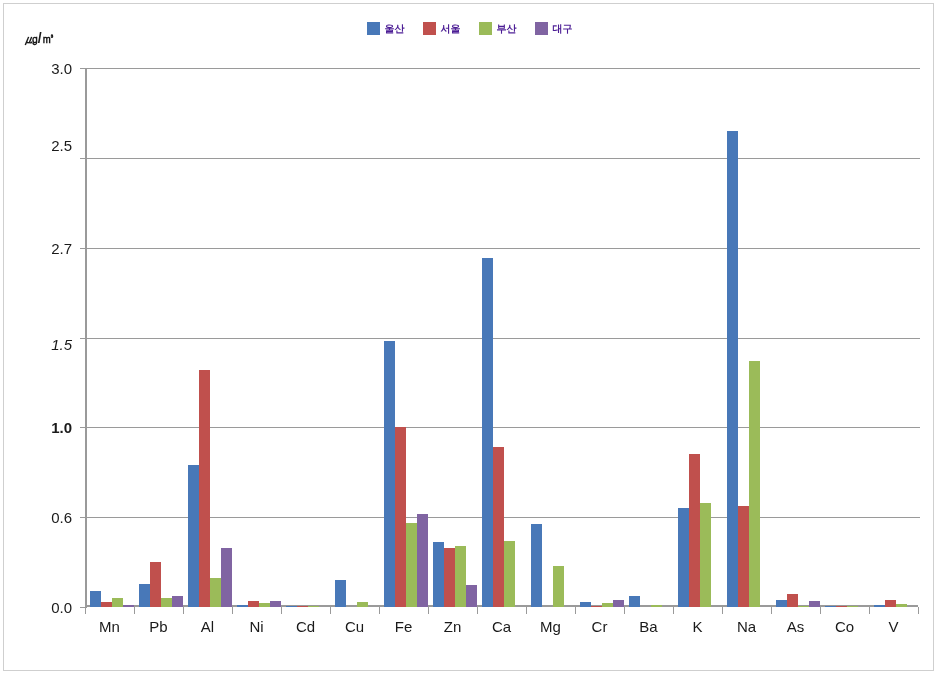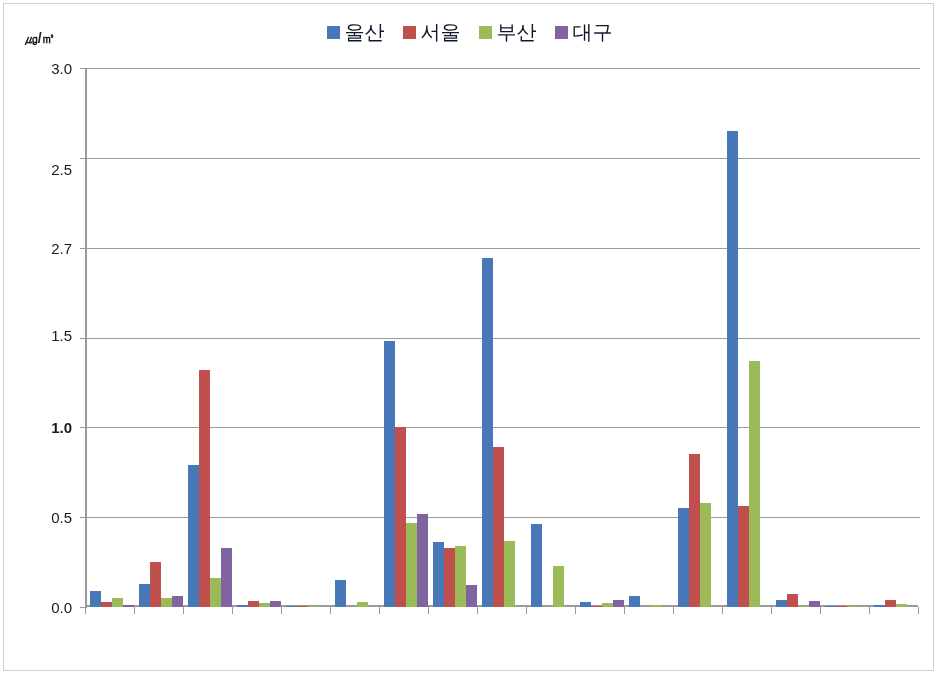--- a/index.html
+++ b/index.html
@@ -44,24 +44,25 @@
     display: flex;
     align-items: center;
     gap: 5px;
   }
   .legend-swatch {
     width: 13px;
     height: 13px;
     display: block;
   }
   .legend-label {
-    font-size: 20px;
-    color: #0f172a;
+    font-size: 10px;
+    color: #4c1d95;
     line-height: 1;
     white-space: nowrap;
+    font-weight: bold;
   }
   
   #y-unit {
     position: absolute;
     left: 24px;
     top: 30px;
     font-size: 14px;
     font-weight: bold;
     color: #1a1a1a;
     letter-spacing: -0.3px;
@@ -187,25 +188,25 @@
         <span class="legend-label">부산</span>
       </div>
       <div class="legend-entry">
         <span class="legend-swatch" style="background: rgb(128, 100, 162);"></span>
         <span class="legend-label">대구</span>
       </div>
     </div>
 
   <div id="ytick-labels">
       <div class="ytick-label" style="top: 0px;">3.0</div>
-      <div class="ytick-label" style="top: 101px;">2.5</div>
+      <div class="ytick-label" style="top: 77px;">2.5</div>
       <div class="ytick-label" style="top: 179.667px;">2.7</div>
-      <div class="ytick-label" style="top: 267px;">1.5</div>
+      <div class="ytick-label" style="top: 276px; font-style: italic;">1.5</div>
       <div class="ytick-label" style="top: 359.333px; font-weight: bold;">1.0</div>
-      <div class="ytick-label" style="top: 449.167px;">0.5</div>
+      <div class="ytick-label" style="top: 449.167px;">0.6</div>
       <div class="ytick-label" style="top: 539px;">0.0</div>
     </div>
 
   <div id="plot-area">
     <div id="gridlines">
         <div class="gridline" style="top: 0px;"></div>
         <div class="ytick-mark" style="top: 0px;"></div>
         <div class="gridline" style="top: 89.8333px;"></div>
         <div class="ytick-mark" style="top: 89.8333px;"></div>
         <div class="gridline" style="top: 179.667px;"></div>
@@ -337,14 +338,33 @@
       <div class="xtick-mark" style="left: 441px;"></div>
       <div class="xtick-mark" style="left: 490px;"></div>
       <div class="xtick-mark" style="left: 539px;"></div>
       <div class="xtick-mark" style="left: 588px;"></div>
       <div class="xtick-mark" style="left: 637px;"></div>
       <div class="xtick-mark" style="left: 686px;"></div>
       <div class="xtick-mark" style="left: 735px;"></div>
       <div class="xtick-mark" style="left: 784px;"></div>
       <div class="xtick-mark" style="left: 833px;"></div>
     </div>
+  <div id="xlabels">
+      <div class="xlabel">Mn</div>
+      <div class="xlabel">Pb</div>
+      <div class="xlabel">Al</div>
+      <div class="xlabel">Ni</div>
+      <div class="xlabel">Cd</div>
+      <div class="xlabel">Cu</div>
+      <div class="xlabel">Fe</div>
+      <div class="xlabel">Zn</div>
+      <div class="xlabel">Ca</div>
+      <div class="xlabel">Mg</div>
+      <div class="xlabel">Cr</div>
+      <div class="xlabel">Ba</div>
+      <div class="xlabel">K</div>
+      <div class="xlabel">Na</div>
+      <div class="xlabel">As</div>
+      <div class="xlabel">Co</div>
+      <div class="xlabel">V</div>
+    </div>
 
 </div>
 
 </body></html>

